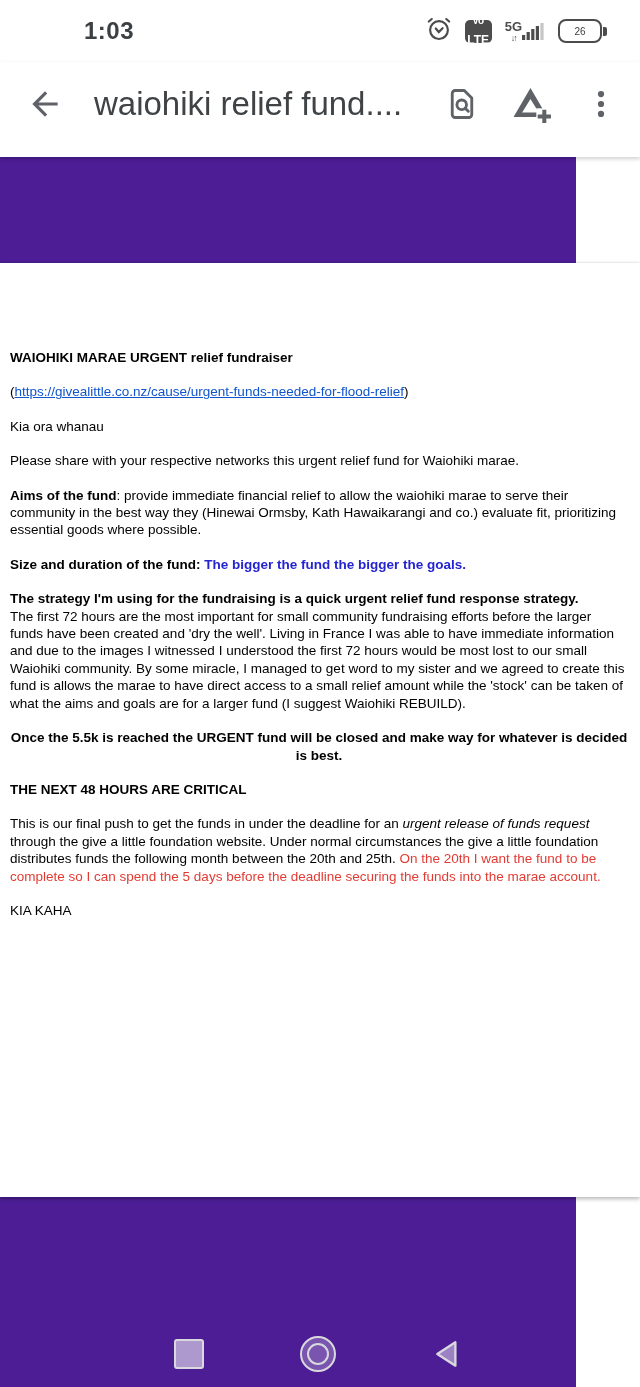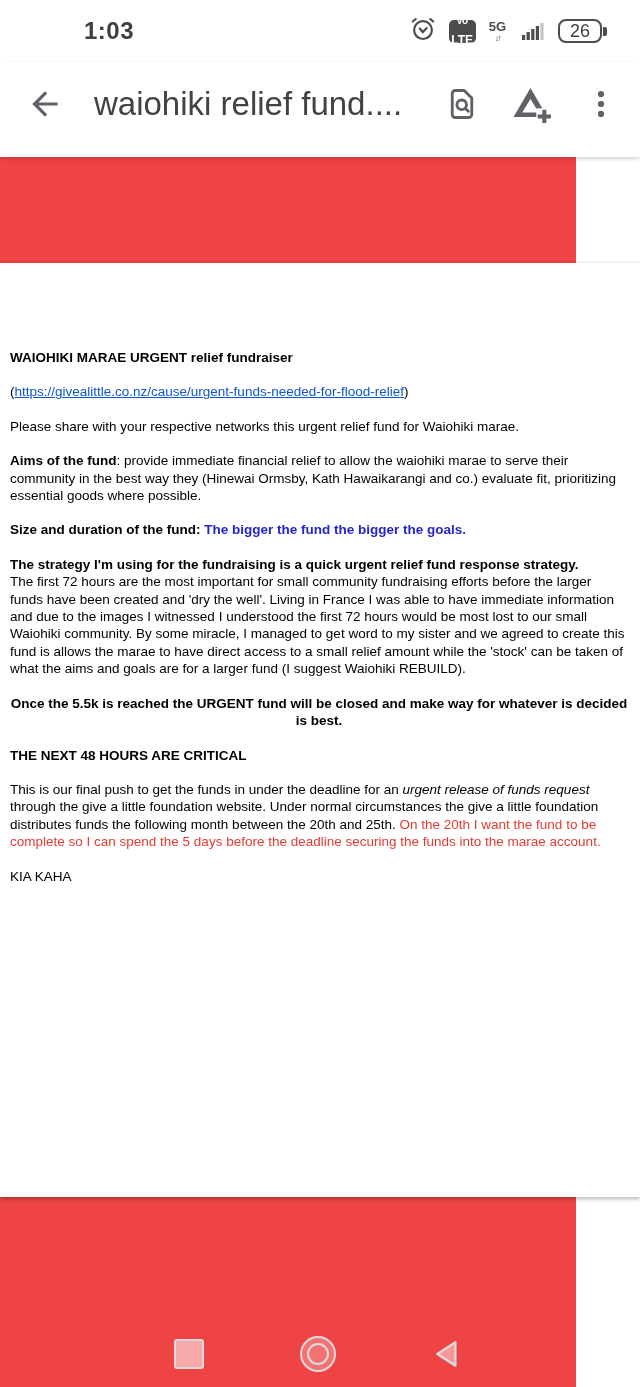--- a/index.html
+++ b/index.html
@@ -8,40 +8,40 @@
 
   
   .status-bar{height:62px;display:flex;align-items:center;justify-content:space-between;
     padding:0 32px 0 84px;box-sizing:border-box;background:#fff;}
   .status-time{font-size:24px;font-weight:700;color:#3d4043;letter-spacing:.5px;}
   .status-icons{display:flex;align-items:center;gap:13px;}
   .volte{width:27px;height:23px;border-radius:5px;background:#4c4c4c;color:#fff;
     display:flex;flex-direction:column;align-items:center;justify-content:center;line-height:1;}
   .volte .t1{font-size:10px;font-weight:700;}
   .volte .t2{font-size:12px;font-weight:700;margin-top:8px;}
-  .net{display:flex;align-items:center;gap:16px;}
+  .net{display:flex;align-items:center;gap:0;}
   .net-left{display:flex;flex-direction:column;align-items:center;line-height:1;}
   .net-5g{font-size:13px;font-weight:600;color:#4c4c4c;}
   .net-arrows{font-size:9px;color:#4c4c4c;letter-spacing:-2px;margin-top:1px;}
   .battery{position:relative;width:44px;height:24px;border:2.5px solid #4c4c4c;border-radius:8px;
     display:flex;align-items:center;justify-content:center;box-sizing:border-box;margin-right:6px;}
-  .battery span{font-size:18px;color:#3d4043;}
+  .battery span{font-size:10px;color:#3d4043;}
   .battery::after{content:"";position:absolute;right:-7px;top:6px;width:4px;height:9px;
     background:#4c4c4c;border-radius:0 2px 2px 0;}
 
   
   .app-bar{position:relative;height:95px;background:#fff;display:flex;align-items:center;
     padding:0 22px 12px 26px;box-sizing:border-box;z-index:5;
     box-shadow:0 2px 4px rgba(0,0,0,.18);}
   .icon-btn{border:none;background:none;padding:0;display:flex;align-items:center;justify-content:center;cursor:pointer;}
   .app-title{flex:1;margin-left:30px;font-size:33px;color:#3f4345;white-space:nowrap;overflow:hidden;}
   .app-actions{display:flex;align-items:center;gap:32px;}
 
   
-  .viewer{position:absolute;top:157px;left:0;width:576px;height:1230px;background:#ef4444;}
+  .viewer{position:absolute;top:157px;left:0;width:576px;height:1230px;background:#4c1d95;}
   .page{position:relative;width:640px;height:934px;margin-top:106px;background:#fff;
     box-shadow:0 2px 4px rgba(0,0,0,.28),0 -1px 2px rgba(0,0,0,.07);
     padding:86px 12px 0 10px;box-sizing:border-box;}
   .page p{margin:0 0 17px 0;font-size:13.5px;line-height:17.4px;color:#000;}
   .b{font-weight:700;}
   .i{font-style:italic;}
   .bi{font-weight:700;text-align:center;}
   .red{color:#e33b33;}
   .redb{color:#cc1111;font-weight:700;}
   .blue{color:#2424d0;}
@@ -126,20 +126,21 @@
       </button>
     </div>
   </div>
 
   <div class="viewer">
     <div class="page">
       <p class="b">WAIOHIKI MARAE URGENT relief fundraiser</p>
 
       <p><span>(</span><a class="link">https://givealittle.co.nz/cause/urgent-funds-needed-for-flood-relief</a><span>)</span></p>
 
+      <p>Kia ora whanau</p>
 
       <p class="red">Please share with your respective networks this urgent relief fund for Waiohiki marae.</p>
 
       <p><span class="bi">Aims of the fund</span><span>: provide immediate financial relief to allow the waiohiki marae to serve their community in the best way they (Hinewai Ormsby, Kath Hawaikarangi and co.) evaluate fit, prioritizing essential goods where possible.</span></p>
 
       <p><span class="bi">Size and duration of the fund: </span><span class="bi blue">The bigger the fund the bigger the goals.</span></p>
 
       <p><span class="bi">The strategy I'm using for the fundraising is a quick urgent relief fund response strategy.</span><br><span>The first 72 hours are the most important for small community fundraising efforts before the larger funds have been created and 'dry the well'. Living in France I was able to have immediate information and due to the images I witnessed I understood the first 72 hours would be most lost to our small Waiohiki community. By some miracle, I managed to get word to my sister and we agreed to create this fund is allows the marae to have direct access to a small relief amount while the 'stock' can be taken of what the aims and goals are for a larger fund (I suggest Waiohiki REBUILD).</span></p>
 
       <p class="bi">Once the 5.5k is reached the URGENT fund will be closed and make way for whatever is decided is best.</p>

